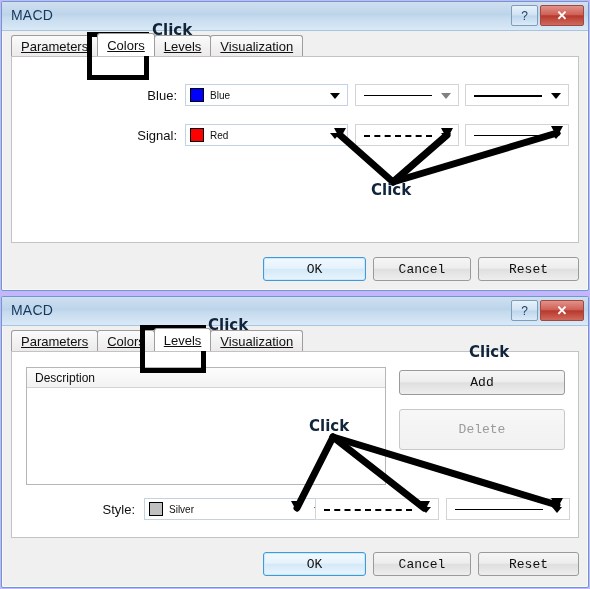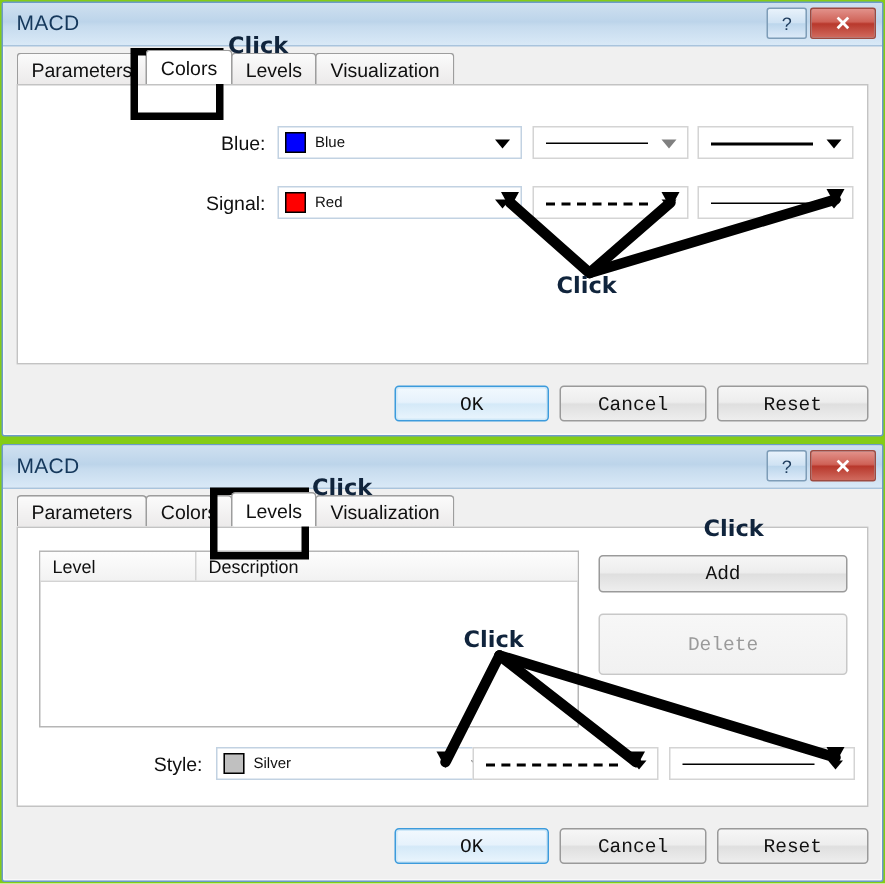--- a/index.html
+++ b/index.html
@@ -3,21 +3,21 @@
 <meta charset="utf-8">
 <style>
   * { box-sizing: border-box; }
   html, body {
     margin: 0; padding: 0;
     width: 590px; height: 589px;
     background: #ffffff;
     font-family: "Liberation Sans", sans-serif;
     overflow: hidden;
   }
-  .page { position: relative; width: 590px; height: 589px; background: #84cc16; }
+  .page { position: relative; width: 590px; height: 589px; background: #c4b5fd; }
 
   
   .dialog {
     position: absolute;
     background: #f0f0f0;
     border: 1px solid #6b9bc8;
     border-radius: 2px;
     box-shadow: 0 0 0 1px rgba(255,255,255,0.6) inset;
   }
   .titlebar {
@@ -55,20 +55,21 @@
   .tab {
     height: 21px;
     padding: 0 9px;
     display: flex; align-items: center;
     font-size: 13px; color: #101010;
     background: linear-gradient(to bottom, #fbfbfb 0%, #eceaea 100%);
     border: 1px solid #9d9d9d;
     border-bottom: none;
     border-radius: 3px 3px 0 0;
     margin-right: -1px;
+    text-decoration: underline;
   }
   .tab.active {
     background: #ffffff;
     border-color: #9d9d9d;
     height: 23px;
     z-index: 3;
     position: relative;
   }
 
   .tabpanel {
@@ -251,21 +252,20 @@
       <div class="tab">Parameters</div>
       <div class="tab">Colors</div>
       <div class="tab active">Levels</div>
       <div class="tab">Visualization</div>
     </div>
 
     <div class="tabpanel" style="left:9px; top:54px; width:568px; height:187px;"></div>
 
     <div class="listbox" style="left:24px; top:70px; width:360px; height:118px;">
       <div class="list-head">
-        <div class="col" style="width:104px;">Level</div>
         <div class="col last">Description</div>
       </div>
     </div>
 
     <div class="btn" style="left:397px; top:73px; width:166px; height:25px;">Add</div>
     <div class="btn disabled" style="left:397px; top:112px; width:166px; height:41px;">Delete</div>
 
     <div class="row-label" style="left:58px; top:205px; width:75px;">Style:</div>
     <div class="combo" style="left:142px; top:201px; width:188px;">
       <span class="swatch" style="background:#C0C0C0;"></span>

